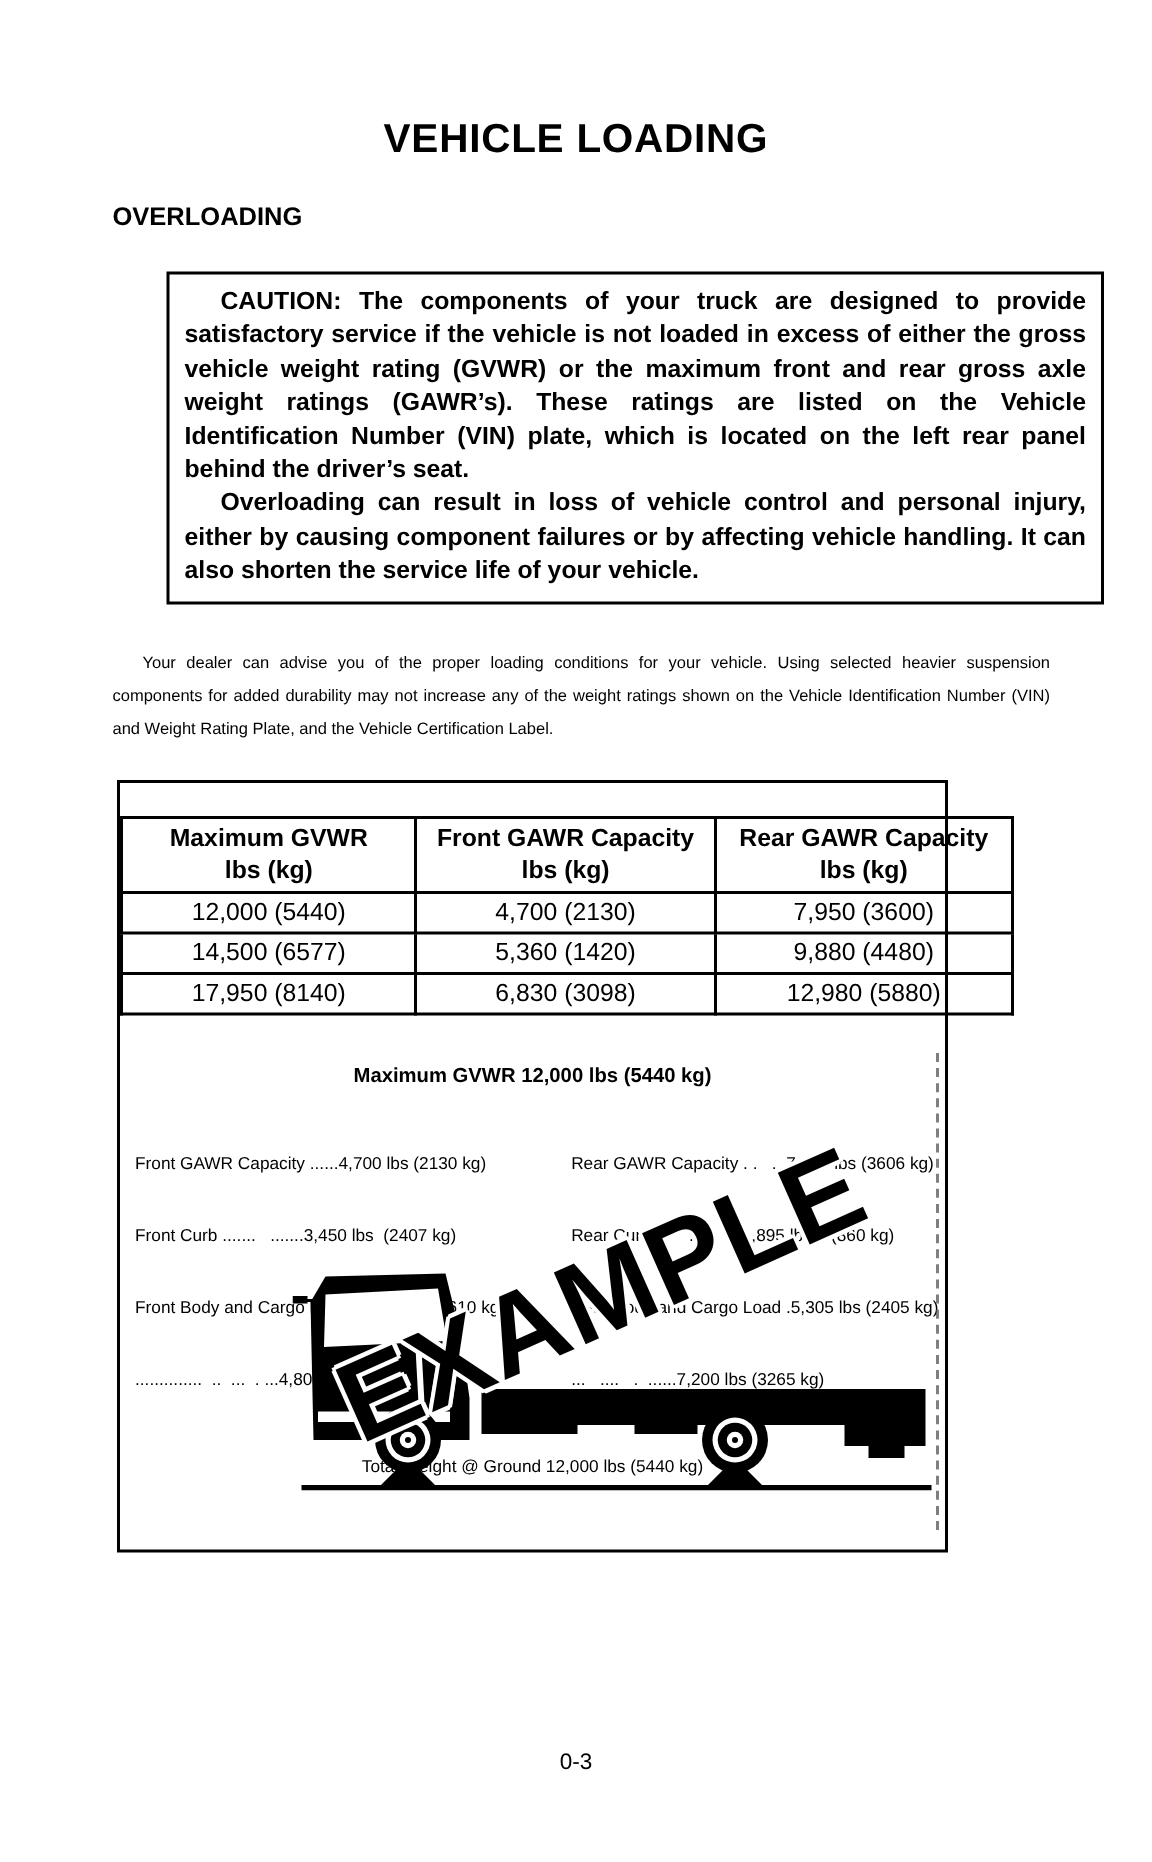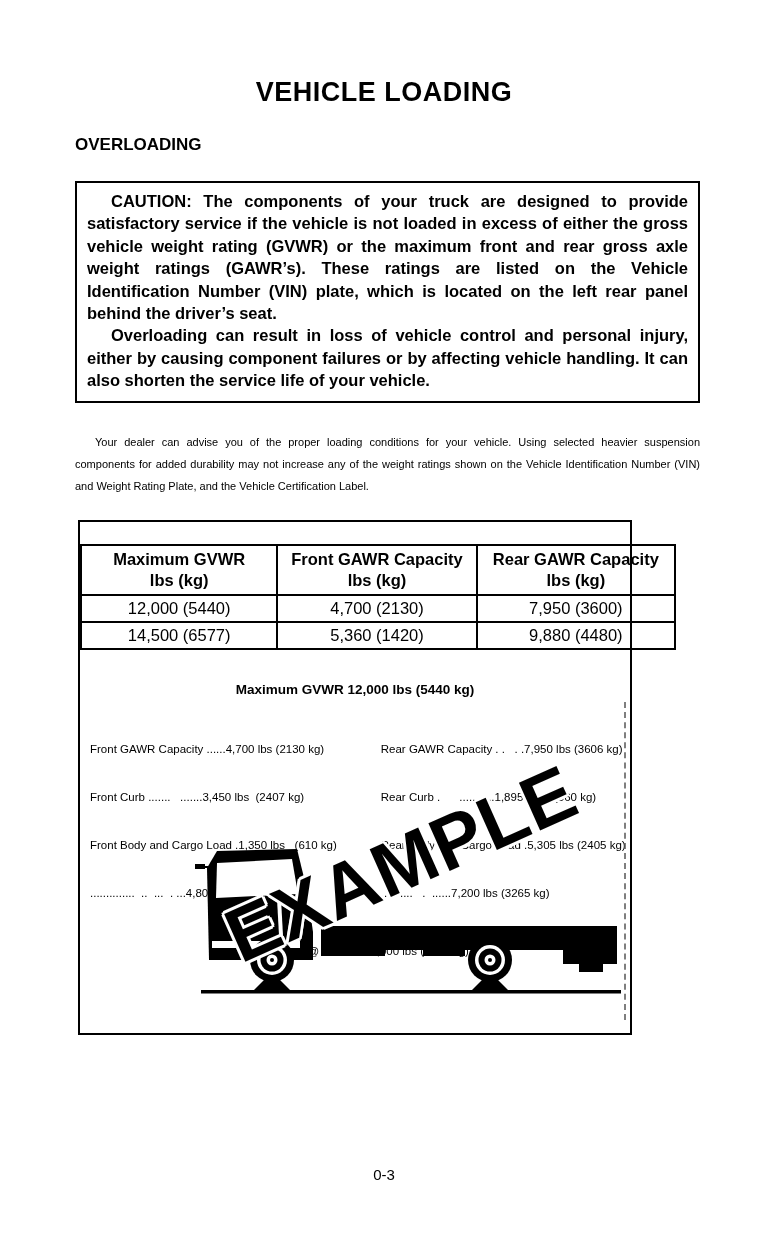--- a/index.html
+++ b/index.html
@@ -22,21 +22,21 @@
     letter-spacing: 0.5px;
   }
 
   .section-heading {
     margin: 24px 68px 0 75px;
     font-size: 17px;
     font-weight: bold;
   }
 
   .caution-box {
-    margin: 26px 68px 0 75px;
+    margin: 26px 68px 0 111px;
     width: 625px;
     border: 2px solid #000;
     padding: 7px 10px 9px 10px;
     font-size: 16.5px;
     font-weight: bold;
     line-height: 22.4px;
     text-align: justify;
   }
   .caution-box p { text-indent: 24px; }
 
@@ -174,20 +174,25 @@
       <tbody>
         <tr>
           <td>12,000 (5440)</td>
           <td>4,700 (2130)</td>
           <td>7,950 (3600)</td>
         </tr>
         <tr>
           <td>14,500 (6577)</td>
           <td>5,360 (1420)</td>
           <td>9,880 (4480)</td>
+        </tr>
+        <tr>
+          <td>17,950 (8140)</td>
+          <td>6,830 (3098)</td>
+          <td>12,980 (5880)</td>
         </tr>
       </tbody>
     </table>
 
     <div class="fig-heading">Maximum GVWR  12,000 lbs (5440 kg)</div>
 
     <div class="specs">
       <div class="spec-col left">
         <div>Front GAWR Capacity ......4,700 lbs (2130 kg)</div>
         <div>Front Curb .......   .......3,450 lbs  (2407 kg)</div>

